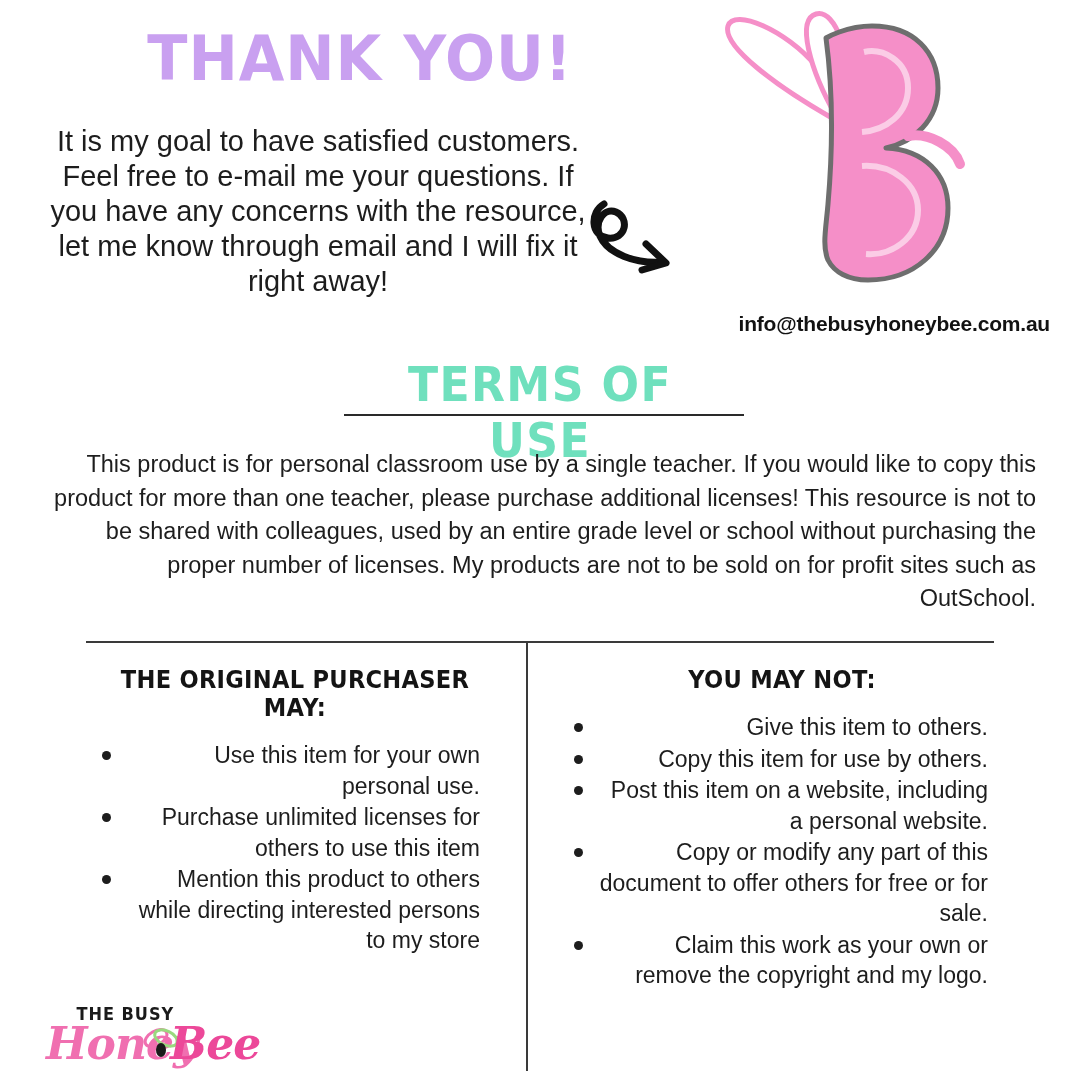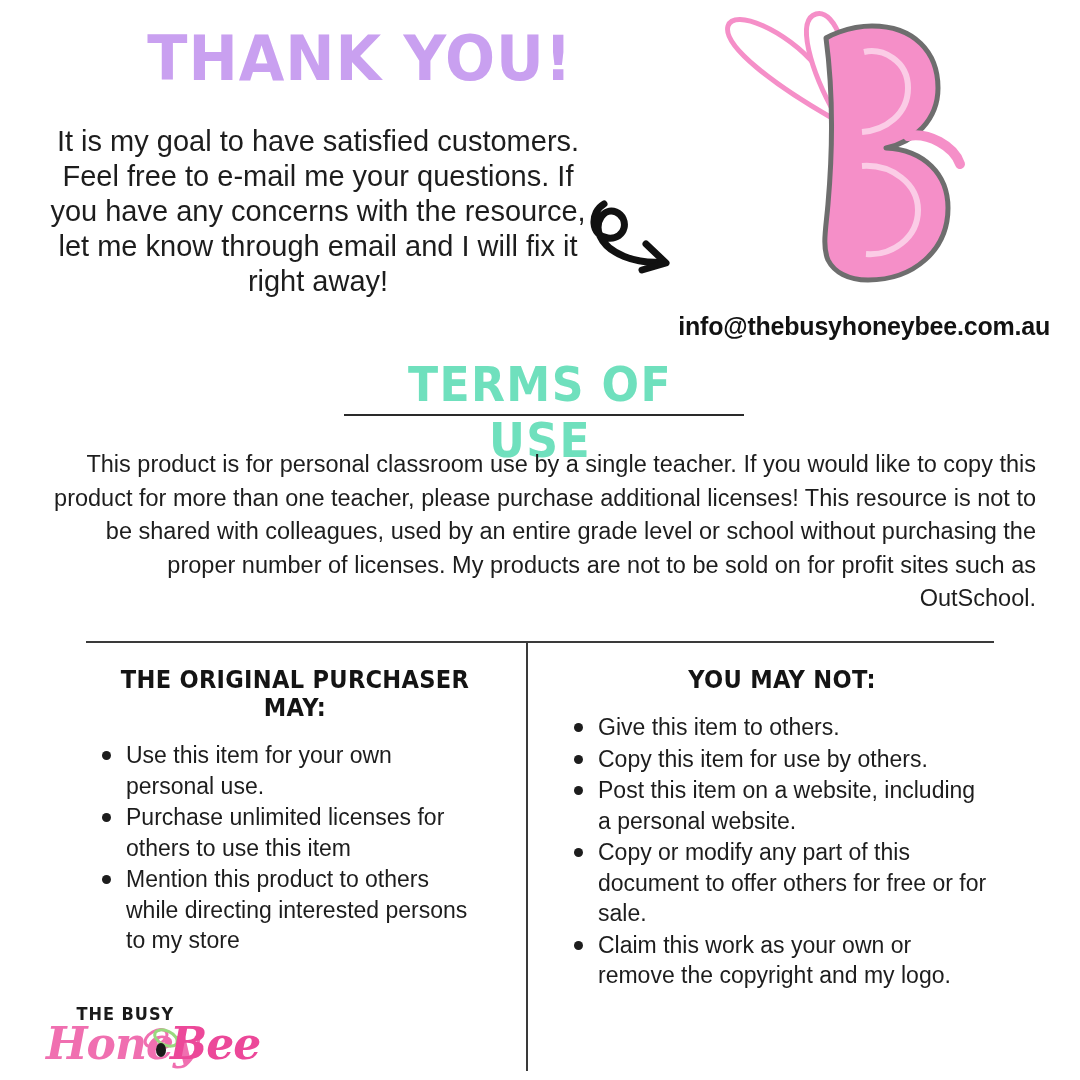--- a/index.html
+++ b/index.html
@@ -66,21 +66,21 @@
     height: 300px;
   }
 
   
   .email {
     position: absolute;
     left: 560px;
     top: 312px;
     width: 490px;
     text-align: right;
-    font-size: 25px;
+    font-size: 21px;
     font-weight: bold;
     color: #121212;
     letter-spacing: -0.2px;
   }
 
   
   .terms-head {
     position: absolute;
     left: 340px;
     top: 356px;
@@ -151,21 +151,21 @@
     margin-bottom: 18px;
   }
 
   ul.bullets {
     list-style: none;
     margin: 0;
     padding: 0;
   }
   ul.bullets li {
     position: relative;
-    text-align: left;
+    text-align: right;
     font-size: 23px;
     line-height: 30.5px;
     color: #1d1d1d;
     margin-bottom: 1px;
     padding: 0 30px 0 46px;
   }
   ul.bullets li .dot {
     position: absolute;
     left: 22px;
     top: 11px;

